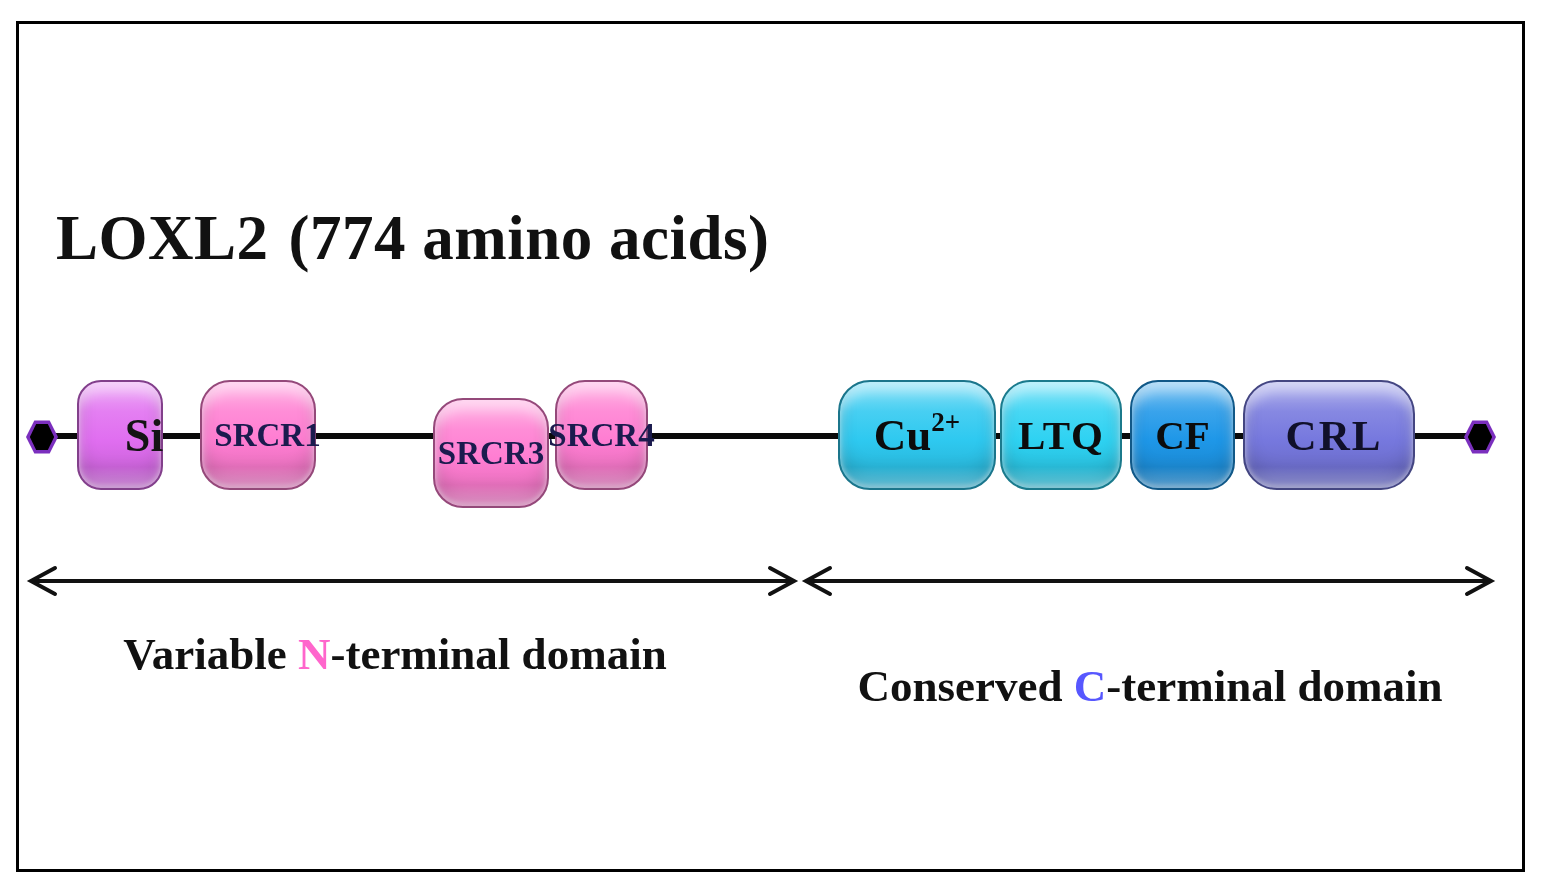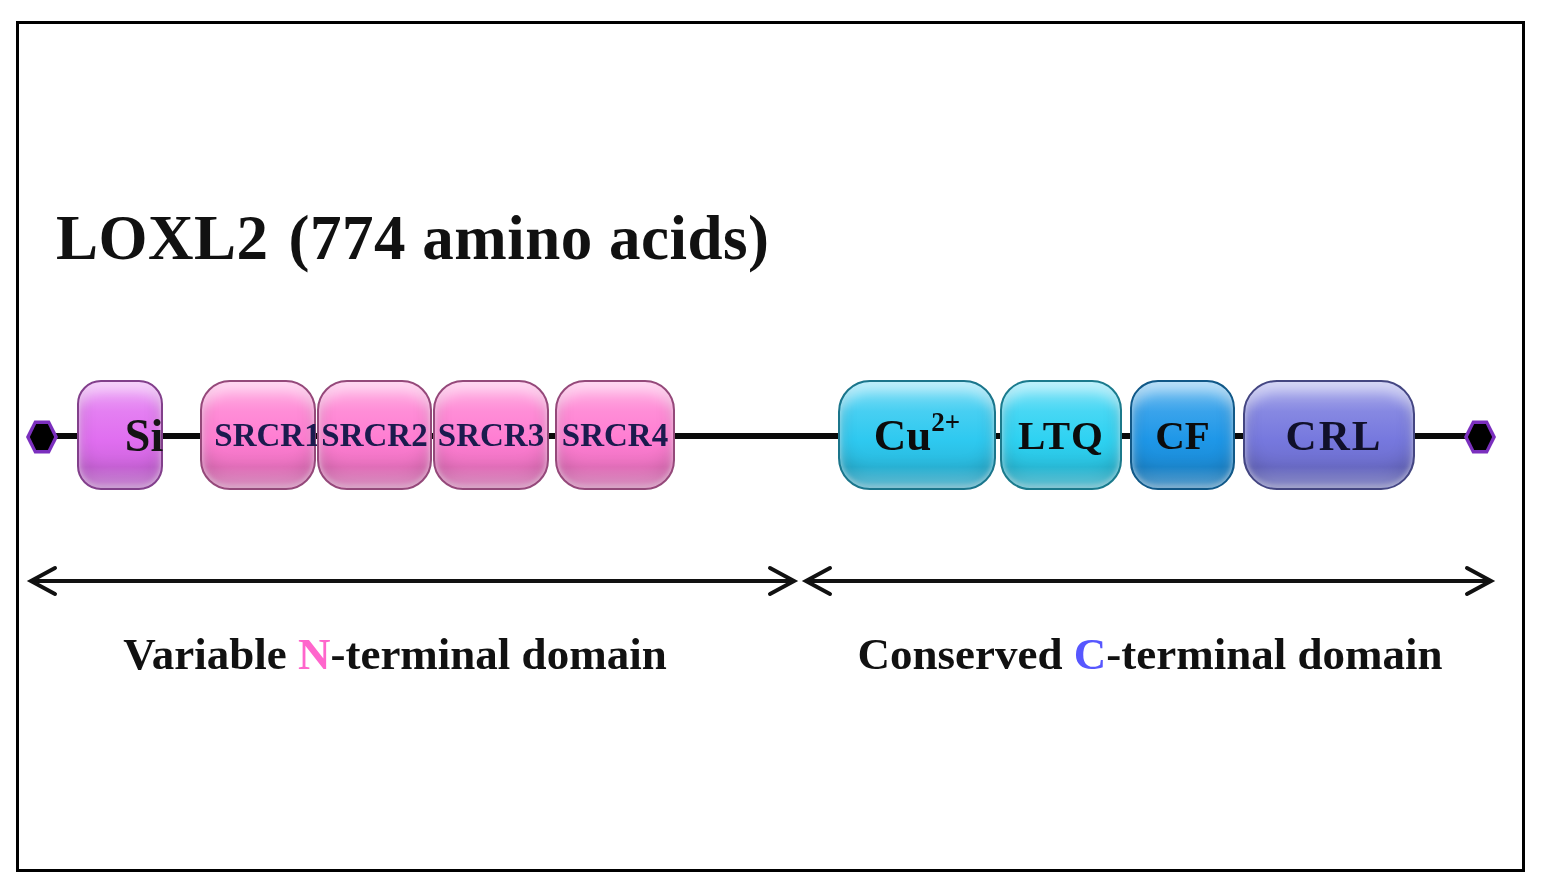--- a/index.html
+++ b/index.html
@@ -57,22 +57,22 @@
     box-shadow: inset 0 10px 12px rgba(255,255,255,0.45),
                 inset 0 -16px 18px rgba(0,0,0,0.16),
                 inset 0 -3px 4px rgba(255,255,255,0.35);
     white-space: nowrap;
   }
   .block-label { font-weight: bold; }
   .b-si    { left: 77px;   width: 86px;  border-radius: 24px; }
   .b-si    .block-label { font-size: 46px; }
   .b-srcr1 { left: 200px;  width: 116px; border-radius: 30px; }
   .b-srcr2 { left: 317px;  width: 115px; border-radius: 30px; }
-  .b-srcr3 { left: 433px;  width: 116px; border-radius: 30px; }
-  .b-srcr4 { left: 555px;  width: 120px; border-radius: 30px; }
+  .b-srcr3 { left: 433px;  width: 116px; border-radius: 30px; margin-top: 18px; }
+  .b-srcr4 { left: 555px;  width: 93px; border-radius: 30px; }
   .b-srcr1 .block-label, .b-srcr2 .block-label,
   .b-srcr3 .block-label, .b-srcr4 .block-label { font-size: 33px; }
   .b-cu    { left: 838px;  width: 158px; border-radius: 32px; }
   .b-cu    .block-label { font-size: 45px; }
   .block-sup { font-weight: bold; font-size: 27px; vertical-align: super; line-height: 0; margin-top: -26px; }
   .b-ltq   { left: 1000px; width: 122px; border-radius: 30px; }
   .b-ltq   .block-label { font-size: 41px; letter-spacing: 1px; }
   .b-cf    { left: 1130px; width: 105px; border-radius: 28px; }
   .b-cf    .block-label { font-size: 41px; }
   .b-crl   { left: 1243px; width: 172px; border-radius: 34px; }
@@ -85,21 +85,21 @@
   .region-label {
     position: absolute;
     top: 628px;
     font-size: 45px;
     font-weight: bold;
     color: #111111;
     text-align: center;
     white-space: nowrap;
   }
   .region-label.left  { left: 10px;  width: 770px; }
-  .region-label.right { left: 800px; width: 700px; }
+  .region-label.right { left: 800px; width: 700px; margin-top: 32px; }
 </style>
 </head>
 <body>
 
 <div class="canvas">
 
   <div class="frame"></div>
 
   <div class="title">
     <span>LOXL2</span><span class="title-detail">(774 amino acids)</span>
@@ -112,23 +112,20 @@
   </span>
   <span class="hex hex-right" style="background: rgb(123, 47, 190);">
     <span class="hex-inner" style="background: rgb(0, 0, 0);"></span>
   </span>
 
   <div class="block b-si" style="background: linear-gradient(rgb(238, 175, 247) 0%, rgb(228, 127, 242) 28%, rgb(224, 110, 240) 55%, rgb(206, 101, 221) 80%, rgb(233, 154, 245) 97%); border-color: rgb(130, 64, 139); padding-left: 48px;">
     <span class="block-label" style="color: rgb(20, 20, 20);">Si</span>
   </div>
   <div class="block b-srcr1" style="background: linear-gradient(rgb(255, 184, 230) 0%, rgb(255, 141, 215) 28%, rgb(255, 125, 210) 55%, rgb(235, 115, 193) 80%, rgb(255, 164, 224) 97%); border-color: rgb(148, 73, 122); padding-left: 19px;">
     <span class="block-label" style="color: rgb(27, 27, 78);">SRCR1</span>
-  </div>
-  <div class="block b-srcr2" style="background: linear-gradient(rgb(255, 184, 230) 0%, rgb(255, 141, 215) 28%, rgb(255, 125, 210) 55%, rgb(235, 115, 193) 80%, rgb(255, 164, 224) 97%); border-color: rgb(148, 73, 122);">
-    <span class="block-label" style="color: rgb(27, 27, 78);">SRCR2</span>
   </div>
   <div class="block b-srcr3" style="background: linear-gradient(rgb(255, 184, 230) 0%, rgb(255, 141, 215) 28%, rgb(255, 125, 210) 55%, rgb(235, 115, 193) 80%, rgb(255, 164, 224) 97%); border-color: rgb(148, 73, 122);">
     <span class="block-label" style="color: rgb(27, 27, 78);">SRCR3</span>
   </div>
   <div class="block b-srcr4" style="background: linear-gradient(rgb(255, 184, 230) 0%, rgb(255, 141, 215) 28%, rgb(255, 125, 210) 55%, rgb(235, 115, 193) 80%, rgb(255, 164, 224) 97%); border-color: rgb(148, 73, 122);">
     <span class="block-label" style="color: rgb(27, 27, 78);">SRCR4</span>
   </div>
   <div class="block b-cu" style="background: linear-gradient(rgb(140, 225, 247) 0%, rgb(71, 207, 242) 28%, rgb(46, 201, 240) 55%, rgb(42, 185, 221) 80%, rgb(109, 217, 245) 97%); border-color: rgb(27, 117, 139);">
     <span class="block-label" style="color: rgb(12, 12, 12);">Cu</span>
       <sup class="block-sup" style="color: rgb(12, 12, 12);">2+</sup>

